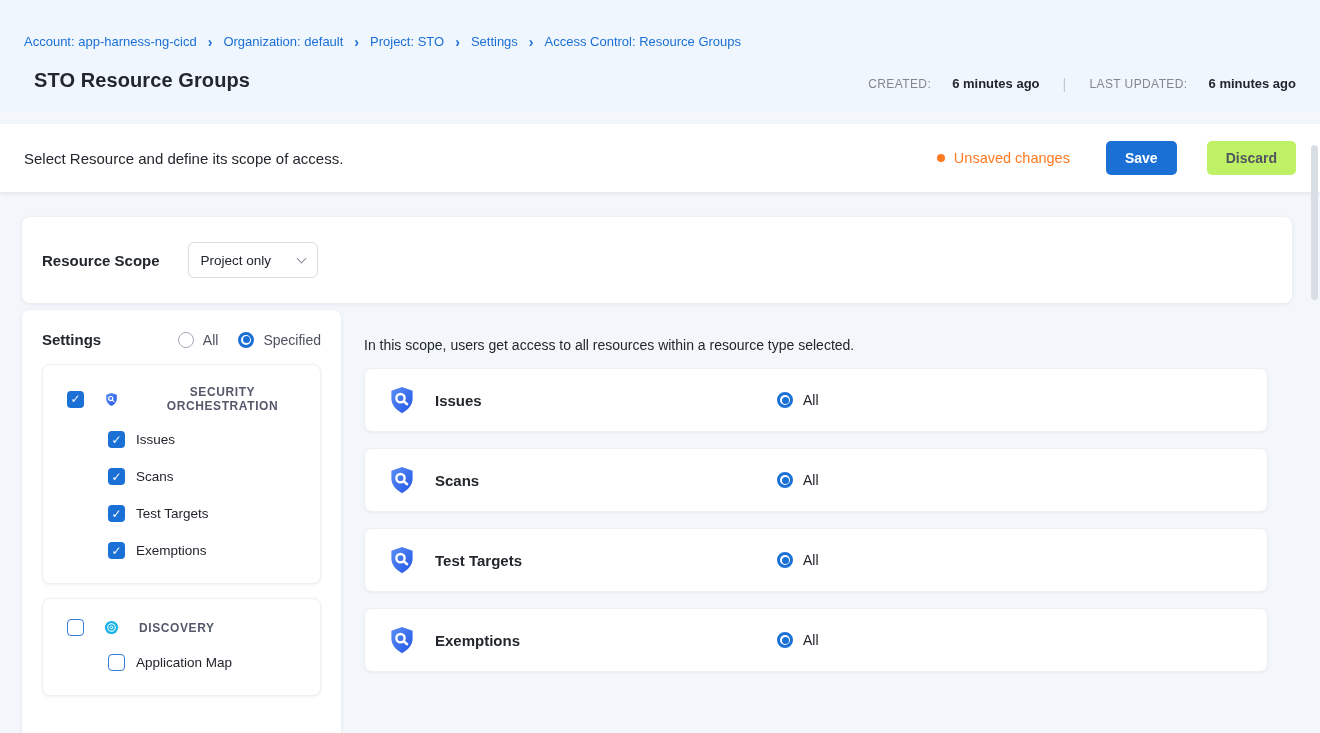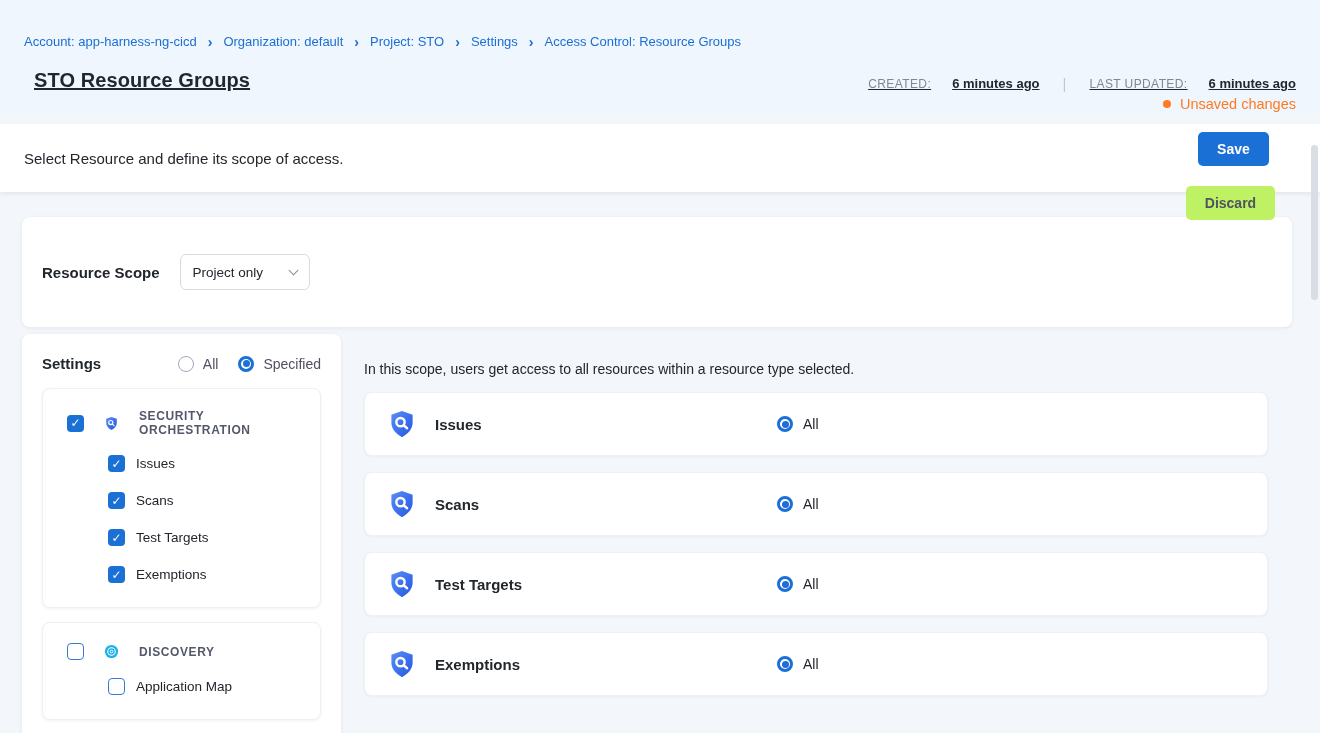--- a/index.html
+++ b/index.html
@@ -21,46 +21,47 @@
     color:var(--text-dark);
   }
   
   .header{
     background:var(--header-bg);
     padding:34px 24px 20px 24px;
   }
   .breadcrumb{display:flex;align-items:center;gap:11px;font-size:13px;}
   .breadcrumb a{color:var(--link);text-decoration:none;cursor:pointer;}
   .crumb-sep{color:var(--link);font-size:14px;font-weight:bold;line-height:1;}
-  .header-row{display:flex;align-items:flex-end;justify-content:space-between;margin-top:20px;text-decoration:underline;}
+  .header-row{display:flex;align-items:flex-end;justify-content:space-between;margin-top:20px;}
   .page-title{font-size:20px;font-weight:700;letter-spacing:.1px;margin-left:10px;}
   .meta{display:flex;align-items:center;gap:21px;font-size:12px;}
   .meta .lbl{color:#84868f;letter-spacing:.4px;}
   .meta .val{color:var(--text-dark);font-weight:700;font-size:13px;}
   .meta .divider{color:#c3c7d1;font-size:15px;padding:0 2px;}
   
   .toolbar{
     background:#fff;height:68px;margin-top:12px;
     display:flex;align-items:center;justify-content:space-between;
     padding:0 24px;box-shadow:0 2px 4px rgba(40,60,90,.08);
   }
   .toolbar-desc{font-size:15px;}
-  .toolbar-right{display:flex;align-items:center;gap:20px;flex-direction:column;}
+  .toolbar-right{display:flex;align-items:center;gap:28px;}
   .unsaved{display:flex;align-items:center;gap:9px;color:var(--orange);font-size:14.5px;}
   .dot{width:8px;height:8px;border-radius:50%;background:var(--orange);}
   .btn{border:none;border-radius:5px;font-size:14px;font-weight:700;
        padding:9px 19px;cursor:pointer;font-family:inherit;}
   .btn-primary{background:var(--primary);color:#fff;margin-left:8px;}
   .btn-secondary{background:#bef264;color:#51545f;margin-left:2px;}
   
   .scope-card{
-    background:#fff;border-radius:8px;height:110px;
+    background:#fff;border-radius:8px;height:86px;
     margin:25px 28px 0 22px;
     display:flex;align-items:center;padding:0 20px;
     box-shadow:0 1px 4px rgba(40,60,90,.08);
+    gap:8px;
   }
   .scope-label{font-size:15px;font-weight:700;margin-right:20px;}
   .select{
     display:flex;align-items:center;justify-content:space-between;
     width:130px;height:36px;border:1px solid #d8dbe4;border-radius:6px;
     padding:0 12px;background:#fff;cursor:pointer;font-size:13.5px;
   }
   .chev{width:7px;height:7px;border-right:1.6px solid #8a8f9f;border-bottom:1.6px solid #8a8f9f;
         transform:rotate(45deg);margin-top:-4px;}
   
@@ -74,21 +75,21 @@
   .panel-radios{display:flex;align-items:center;gap:20px;margin-left:auto;}
   .radio-opt{display:flex;align-items:center;gap:9px;font-size:14px;color:#4f5162;cursor:pointer;}
   .radio{width:16px;height:16px;border-radius:50%;border:1.5px solid #a4a9ba;background:#fff;
          position:relative;flex:none;}
   .radio.checked{border:3px solid var(--primary);}
   .radio.checked::after{content:"";position:absolute;inset:1.5px;border-radius:50%;background:var(--primary);}
   .group-card{
     margin:4px 20px 14px 20px;border:1px solid var(--card-border);border-radius:8px;
     box-shadow:0 1px 3px rgba(40,60,90,.07);padding:12px 14px 14px 14px;background:#fff;
   }
-  .group-header{display:flex;align-items:center;gap:20px;padding:8px 0 8px 10px;}
+  .group-header{display:flex;align-items:center;gap:20px;padding:8px 0 8px 10px;text-align:center;}
   .group-label{font-size:12px;font-weight:700;color:#54586a;letter-spacing:.6px;}
   .tree-item{display:flex;align-items:center;gap:11px;padding:10px 0 10px 51px;cursor:pointer;}
   .tree-label{font-size:13.5px;color:#23252d;}
   .cb{width:17px;height:17px;border-radius:4px;flex:none;position:relative;cursor:pointer;}
   .cb.checked{background:var(--primary);}
   .cb.checked::after{content:"✓";position:absolute;inset:0;color:#fff;font-size:12px;font-weight:bold;
                      display:flex;align-items:center;justify-content:center;}
   .cb.unchecked{background:#fff;border:1.5px solid #357bd8;}
   .gicon{width:15px;height:15px;flex:none;}
   

